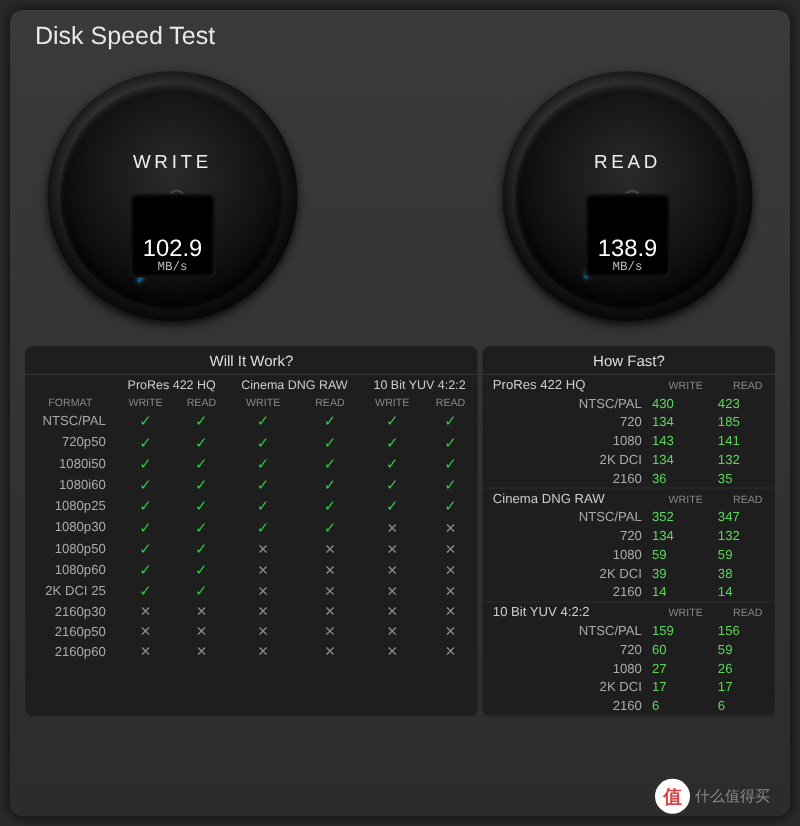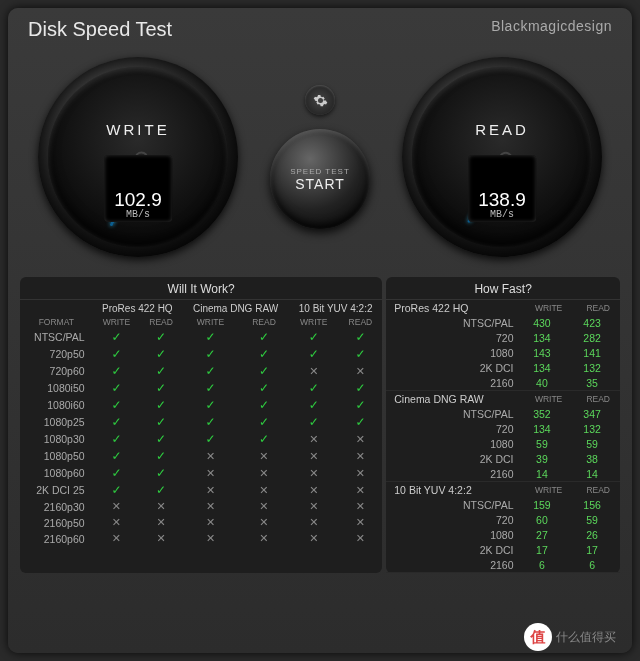--- a/index.html
+++ b/index.html
@@ -26,59 +26,47 @@
   .panel { flex:1; border-radius:6px; background:#1e1e1e; }
   .panel.left { flex: 1.55; }
   .panel-title { text-align:center; font-size:12px; color:#ddd; padding:5px 0 3px; font-weight:500; border-bottom:1px solid #333; }
   table { width:100%; border-collapse: collapse; font-size:10.5px; }
   th, td { padding:1.5px 2px; text-align:center; color:#999; font-weight:400; }
   th.hdr { color:#ccc; font-size:10px; padding-top:3px; }
   th.sub { color:#888; font-size:8.5px; text-transform:uppercase; }
   td.fmt { text-align:right; color:#aaa; padding-right:8px; }
   .chk { color:#2ecc40; font-size:12px; }
   .cross { color:#888; font-size:11px; }
-  td.val { color:#5bd75b; text-align:center; padding-right:10px; font-size:10.5px; }
+  td.val { color:#5bd75b; text-align:left; padding-right:10px; font-size:10.5px; }
   .right td.lab { text-align:right; color:#aaa; padding-right:6px; }
   .right th.sec { text-align:left; padding-left:8px; color:#ccc; font-size:10.5px; }
   tr.bottom-border td { border-bottom: 1px solid #2a2a2a; margin-top: 27px; }
   .watermark { position:absolute; bottom:2px; right:16px; color:#888; font-size:12px; display:flex; align-items:center; gap:4px; }
   .wm-badge { width:28px; height:28px; border-radius:50%; background:#fff; color:#d44; display:flex; align-items:center; justify-content:center; font-size:15px; font-weight:700; }
 </style>
 </head>
 <body>
 
 <div class="window">
   <div class="titlebar">
     <div class="title">Disk Speed Test</div>
-    <div class="brand">Blackmagicdesign</div>
   </div>
 
   <div class="gauges">
     <div class="gauge">
       <div class="gauge-inner">
         <div class="gauge-label">WRITE</div>
         <div class="needle" id="needle-write" style="transform: rotate(24deg);"></div>
         <div class="gauge-value">
           <span class="num">102.9</span>
           <span class="unit">MB/s</span>
         </div>
       </div>
     </div>
 
-    <div class="center-col">
-      <div class="gear-btn">
-        <svg width="15" height="15" viewBox="0 0 24 24" fill="#ccc">
-            <path d="M12 8a4 4 0 100 8 4 4 0 000-8zm9 4a7 7 0 01-.1 1.2l2 1.6-2 3.4-2.4-.8a7 7 0 01-2 1.2l-.4 2.5h-4l-.4-2.5a7 7 0 01-2-1.2l-2.4.8-2-3.4 2-1.6A7 7 0 013 12c0-.4 0-.8.1-1.2l-2-1.6 2-3.4 2.4.8a7 7 0 012-1.2L7.9 3h4l.4 2.5a7 7 0 012 1.2l2.4-.8 2 3.4-2 1.6c.1.4.1.8.1 1.1z"></path>
-          </svg>
-      </div>
-      <div class="start-btn">
-        <span class="sub">SPEED TEST</span>
-        <span class="main">START</span>
-      </div>
-    </div>
 
     <div class="gauge">
       <div class="gauge-inner">
         <div class="gauge-label">READ</div>
         <div class="needle" id="needle-read" style="transform: rotate(30deg);"></div>
         <div class="gauge-value">
           <span class="num">138.9</span>
           <span class="unit">MB/s</span>
         </div>
       </div>
@@ -117,29 +105,20 @@
             <tr>
               <td class="fmt">720p50</td>
               <td class="chk">✓</td>
               <td class="chk">✓</td>
               <td class="chk">✓</td>
               <td class="chk">✓</td>
               <td class="chk">✓</td>
               <td class="chk">✓</td>
             </tr>
             <tr>
-              <td class="fmt">720p60</td>
-              <td class="chk">✓</td>
-              <td class="chk">✓</td>
-              <td class="chk">✓</td>
-              <td class="chk">✓</td>
-              <td class="cross">✕</td>
-              <td class="cross">✕</td>
-            </tr>
-            <tr>
               <td class="fmt">1080i50</td>
               <td class="chk">✓</td>
               <td class="chk">✓</td>
               <td class="chk">✓</td>
               <td class="chk">✓</td>
               <td class="chk">✓</td>
               <td class="chk">✓</td>
             </tr>
             <tr>
               <td class="fmt">1080i60</td>
@@ -235,35 +214,35 @@
               <th class="sub" style="text-align:right;padding-right:10px">READ</th>
             </tr>
             <tr>
               <td class="lab">NTSC/PAL</td>
               <td class="val">430</td>
               <td class="val">423</td>
             </tr>
             <tr>
               <td class="lab">720</td>
               <td class="val">134</td>
-              <td class="val">282</td>
+              <td class="val">185</td>
             </tr>
             <tr>
               <td class="lab">1080</td>
               <td class="val">143</td>
               <td class="val">141</td>
             </tr>
             <tr>
               <td class="lab">2K DCI</td>
               <td class="val">134</td>
               <td class="val">132</td>
             </tr>
             <tr class="bottom-border">
               <td class="lab">2160</td>
-              <td class="val">40</td>
+              <td class="val">36</td>
               <td class="val">35</td>
             </tr>
             <tr>
               <th class="sec">Cinema DNG RAW</th>
               <th class="sub" style="text-align:right;padding-right:10px">WRITE</th>
               <th class="sub" style="text-align:right;padding-right:10px">READ</th>
             </tr>
             <tr>
               <td class="lab">NTSC/PAL</td>
               <td class="val">352</td>

